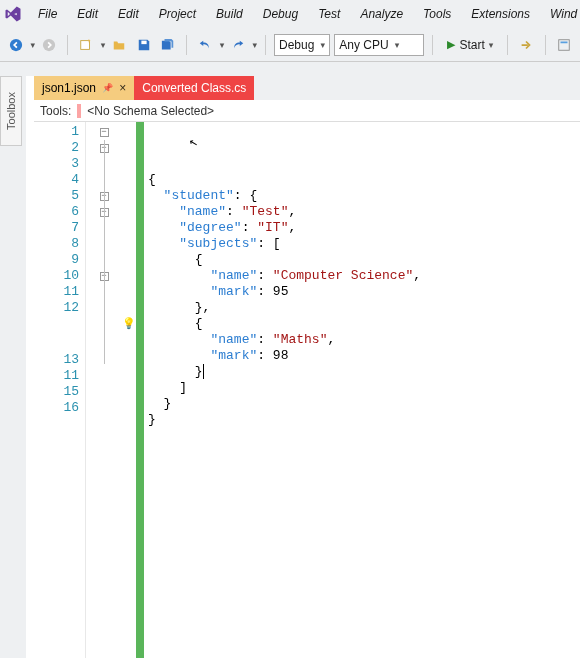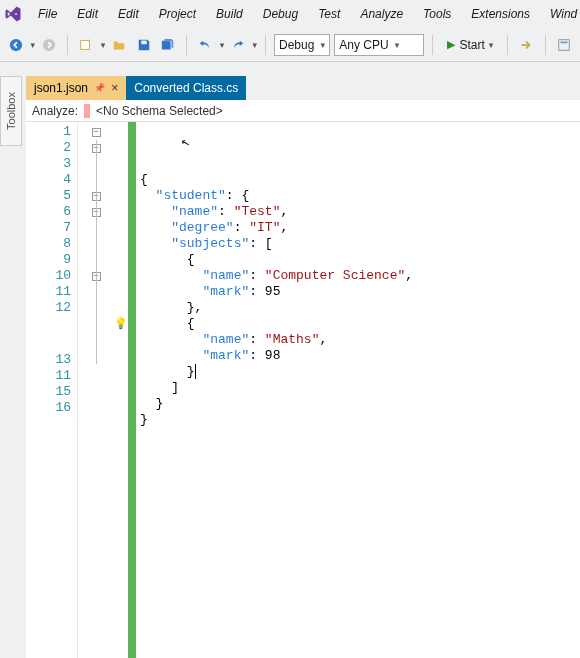--- a/index.html
+++ b/index.html
@@ -80,57 +80,58 @@
 }
 .editor-area {
   position: absolute;
   left: 26px;
   top: 76px;
   right: 0;
   bottom: 0;
   background: #fff;
   display: flex;
   flex-direction: column;
+  padding-left: 8px;
 }
 .tabstrip {
   display: flex;
   height: 24px;
   background: #eef0f2;
   align-items: stretch;
 }
 .doc-tab {
   display: flex;
   align-items: center;
   padding: 0 8px;
   font-size: 12px;
   gap: 6px;
   cursor: default;
 }
 .doc-tab.active {
   background: #f5cc7f;
   color: #000;
 }
 .doc-tab.inactive {
-  background: #0369a1;
+  background: #ef4444;
   color: #fff;
   text-align: right;
 }
 .doc-tab .pin { font-size: 10px; opacity: 0.8; }
 .doc-tab .close { font-size: 12px; opacity: 0.8; }
 .schema-bar {
   display: flex;
   align-items: center;
   height: 22px;
   border-bottom: 1px solid #ddd;
   font-size: 12px;
 }
 .schema-bar .lbl { padding: 0 6px; color: #333; }
 .schema-bar .val {
   flex: 1;
-  border-left: 6px solid #fca5a5;
+  border-left: 4px solid #fca5a5;
   padding: 0 6px;
   color: #333;
 }
 .code-pane {
   flex: 1;
   display: grid;
   grid-template-columns: 52px 36px 14px 8px 1fr;
   font-family: Consolas, "Courier New", monospace;
   font-size: 13px;
   line-height: 16px;
@@ -318,21 +319,21 @@
         <span>json1.json</span>
         <span class="pin" style="font-size: 9px;">📌</span>
         <span class="close">×</span>
       </div>
       <div class="doc-tab inactive">
         <span>Converted Class.cs</span>
       </div>
     </div>
 
   <div class="schema-bar">
-    <div class="lbl">Analyze:</div>
+    <div class="lbl">Tools:</div>
     <div class="val">&lt;No Schema Selected&gt;</div>
   </div>
 
   <div class="code-pane">
     <div class="gutter-nums" id="lnums">
         <div style="height: 16px;">1</div>
         <div style="height: 16px;">2</div>
         <div style="height: 16px;">3</div>
         <div style="height: 16px;">4</div>
         <div style="height: 16px;">5</div>

